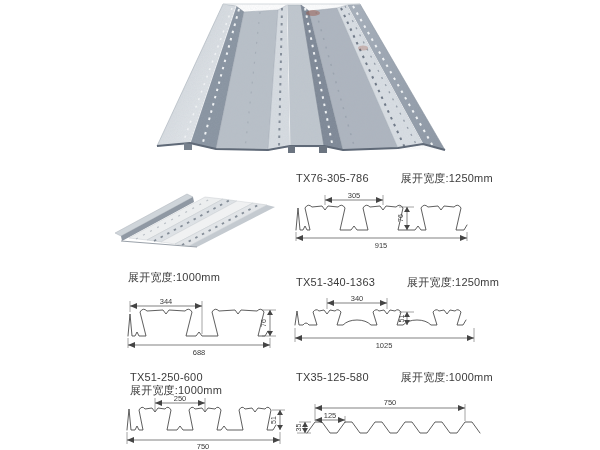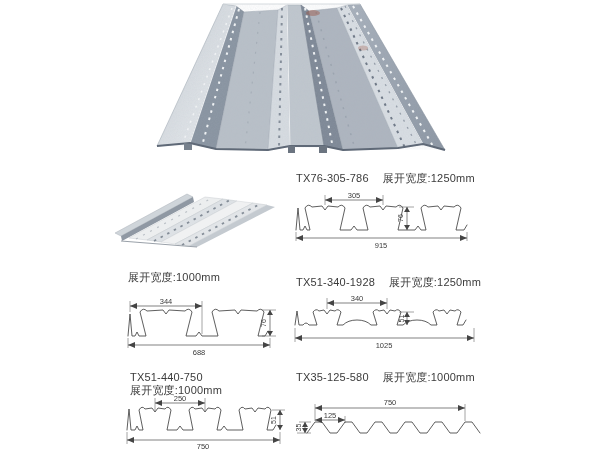--- a/index.html
+++ b/index.html
@@ -1,20 +1,20 @@
 <!DOCTYPE html>
 <html><head>
 <meta charset="utf-8">
 <style>
   html,body{margin:0;padding:0;background:#ffffff;}
   #canvas{position:relative;width:600px;height:450px;background:#ffffff;overflow:hidden;
           font-family:"Liberation Sans","DejaVu Sans",sans-serif;color:#3a3a3a;}
   .abs{position:absolute;}
   .dg-title{font-size:11px;line-height:13px;color:#3b3b3b;letter-spacing:.2px;white-space:nowrap;}
-  .dg-title .gap{margin-left:14px;}
+  .dg-title .gap{margin-left:32px;}
   svg text{font-family:"Liberation Sans","DejaVu Sans",sans-serif;fill:#3a3a3a;}
   .dim{font-size:7.5px;}
   .dimv{font-size:7px;}
   .pline{fill:none;stroke:#424242;stroke-width:.85;stroke-linejoin:round;stroke-linecap:round;}
   .dline{stroke:#4a4a4a;stroke-width:.7;}
   .eline{stroke:#5a5a5a;stroke-width:.55;}
 </style>
 </head>
 <body>
 
@@ -139,39 +139,39 @@
       <line class="eline" x1="144" y1="40" x2="158" y2="40"></line>
     <line class="dline" x1="152" y1="14" x2="152" y2="40" marker-start="url(#aU)" marker-end="url(#aD)"></line>
     <text class="dimv" text-anchor="middle" transform="rotate(-90 148 27)" x="148" y="27">76</text>
     <line class="eline" x1="10" y1="42" x2="10" y2="52"></line>
       <line class="eline" x1="152" y1="42" x2="152" y2="52"></line>
     <line class="dline" x1="10" y1="49" x2="152" y2="49" marker-start="url(#aL)" marker-end="url(#aR)"></line>
     <text class="dim" x="81" y="59" text-anchor="middle">688</text>
   </svg>
 
   <div class="abs dg-title" style="left:296px;top:276px">
-    <span>TX51-340-1928</span><span class="gap">展开宽度:1250mm</span>
+    <span>TX51-340-1363</span><span class="gap">展开宽度:1250mm</span>
   </div>
   <svg class="abs" style="left:288px;top:292px" width="198" height="62" viewBox="0 0 198 62">
     <line class="eline" x1="39" y1="6" x2="39" y2="17"></line>
       <line class="eline" x1="99" y1="6" x2="99" y2="17"></line>
     <line class="dline" x1="39" y1="11" x2="99" y2="11" marker-start="url(#aL)" marker-end="url(#aR)"></line>
     <text class="dim" x="69" y="8.5" text-anchor="middle">340</text>
     <path class="pline" d="M7,33 L9,19 L11,33 L15,33 Q18,29 21,33 L29,33 L25,20 Q28,16 31,19 L36,18 L39,22 L42,18 L47,19 Q50,16 53,20 L49,33 L55,33 Q60,28 69,28 Q78,28 83,33 L89,33 L85,20 Q88,16 91,19 L96,18 L99,22 L102,18 L107,19 Q110,16 113,20 L109,33 L115,33 Q120,28 129,28 Q138,28 143,33 L149,33 L145,20 Q148,16 151,19 L156,18 L159,22 L162,18 L167,19 Q170,16 173,20 L169,33 L175,33 L178,28"></path>
     <line class="eline" x1="111" y1="20" x2="126" y2="20"></line>
     <line class="dline" x1="119" y1="20" x2="119" y2="33" marker-start="url(#aU)" marker-end="url(#aD)"></line>
     <text class="dimv" text-anchor="middle" transform="rotate(-90 115.5 26.5)" x="115.5" y="26.5">51</text>
     <line class="eline" x1="7" y1="36" x2="7" y2="50"></line>
       <line class="eline" x1="186" y1="36" x2="186" y2="50"></line>
     <line class="dline" x1="7" y1="46" x2="186" y2="46" marker-start="url(#aL)" marker-end="url(#aR)"></line>
     <text class="dim" x="96" y="56" text-anchor="middle">1025</text>
   </svg>
 
   <div class="abs dg-title" style="left:130px;top:371px">
-    <div>TX51-440-750</div>
+    <div>TX51-250-600</div>
     <div>展开宽度:1000mm</div>
   </div>
   <svg class="abs" style="left:118px;top:392px" width="174" height="58" viewBox="0 0 174 58">
     <line class="eline" x1="37" y1="6" x2="37" y2="19"></line>
       <line class="eline" x1="87" y1="6" x2="87" y2="19"></line>
     <line class="dline" x1="37" y1="11" x2="87" y2="11" marker-start="url(#aL)" marker-end="url(#aR)"></line>
     <text class="dim" x="62" y="8.5" text-anchor="middle">250</text>
     <path class="pline" d="M9,38 L11,17 L13,38 L17,38 L19,34 L21,38 L25,38 L21,18 Q24,13 27,17 L34,16 L37,20 L40,16 L47,17 Q50,13 53,18 L49,38 L59,38 L62,34 L65,38 L75,38 L71,18 Q74,13 77,17 L84,16 L87,20 L90,16 L97,17 Q100,13 103,18 L99,38 L103,38 L106,34 L109,38 L125,38 L121,18 Q124,13 127,17 L134,16 L137,20 L140,16 L147,17 Q150,13 153,18 L149,38 L155,38 L158,33"></path>
     <line class="eline" x1="154" y1="18" x2="167" y2="18"></line>
     <line class="dline" x1="162" y1="18" x2="162" y2="38" marker-start="url(#aU)" marker-end="url(#aD)"></line>

